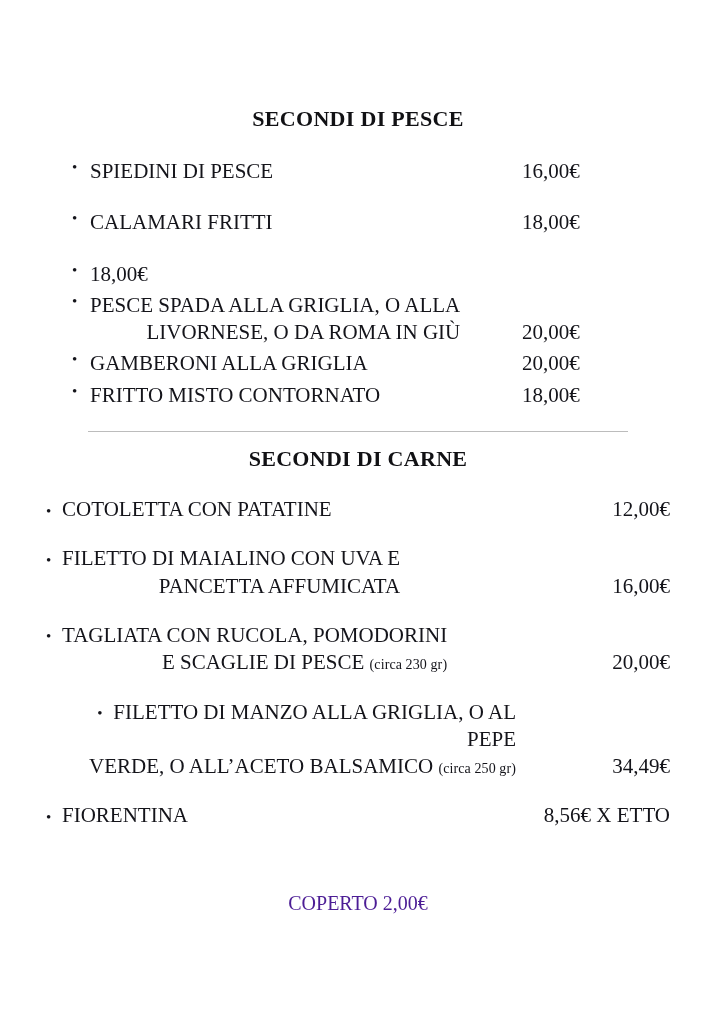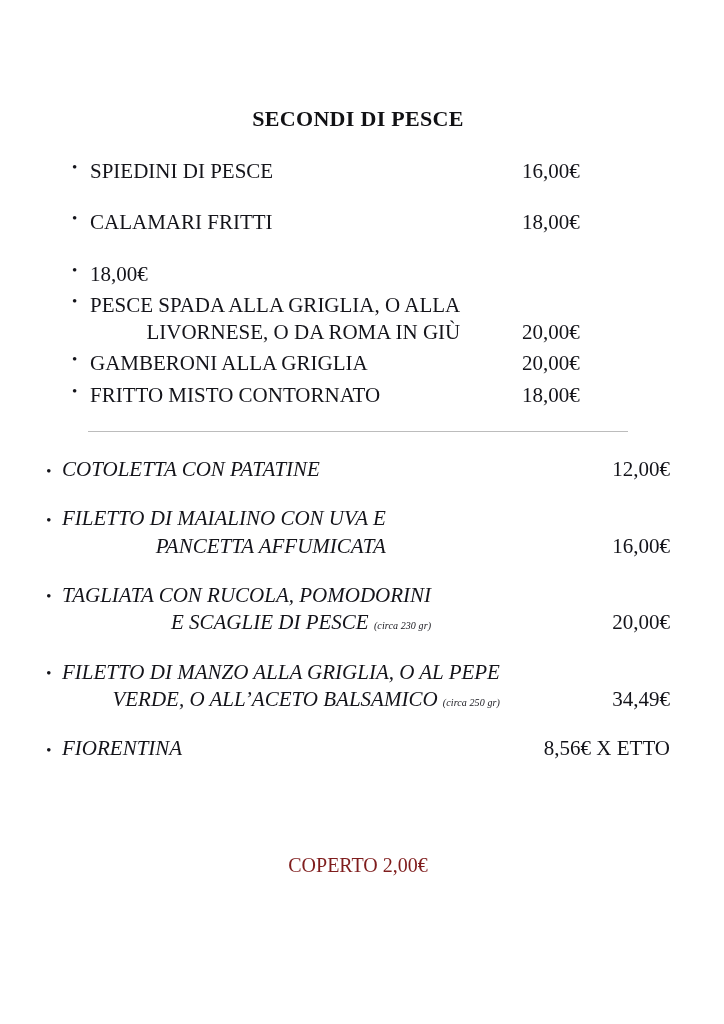--- a/index.html
+++ b/index.html
@@ -63,21 +63,21 @@
   .item-name {
     flex: 0 1 auto;
     white-space: pre-line;
     text-align: right;
   }
   .item-price {
     flex: 0 0 auto;
     white-space: nowrap;
   }
   .note {
-    font-size: 10px;
+    font-size: 14px;
     letter-spacing: 0.1px;
   }
 
   
   #list-pesce {
     margin-top: 26px;
   }
   #list-pesce .item {
     padding-left: 46px;   
   }
@@ -104,42 +104,41 @@
   #list-carne {
     margin-top: 24px;
     padding: 0 2px;
   }
   #list-carne .item {
     margin-bottom: 22px;
   }
   #list-carne .item-name {
     padding-left: 0;
     max-width: 470px;
-    font-style: italic;
   }
   #list-carne .bullet {
     margin-right: 7px;
   }
   #list-carne .item-price {
     text-align: right;
     align-self: flex-end;
   }
 
   .bullet {
     font-size: 15px;
     line-height: 1.30;
     vertical-align: middle;
   }
 
   
   .footer-note {
     text-align: center;
     font-size: 20px;
-    margin-top: 92px;
-    color: #7f1d1d;
+    margin-top: 62px;
+    color: #4c1d95;
   }
 </style>
 </head>
 <body style="background: rgb(255, 255, 255); color: rgb(20, 20, 26);">
 
 <div class="page">
 
   <div class="section-heading" id="heading-pesce">SECONDI DI PESCE</div>
 
   <ul class="items" id="list-pesce">
@@ -179,20 +178,21 @@
       <span class="item-name">FRITTO MISTO CONTORNATO</span>
       <span class="item-price">18,00€</span>
     </li>
 
   </ul>
 
   <div id="divider-wrap">
     <div class="divider" style="background: rgb(188, 188, 188);"></div>
   </div>
 
+  <div class="section-heading" id="heading-carne">SECONDI DI CARNE</div>
 
   <ul class="items" id="list-carne">
 
     <li class="item">
       <span class="item-name"><span class="bullet">• </span><span>COTOLETTA CON PATATINE</span><span class="note"></span></span>
       <span class="item-price">12,00€</span>
     </li>
 
     <li class="item">
       <span class="item-name"><span class="bullet">• </span><span>FILETTO DI MAIALINO CON UVA E

